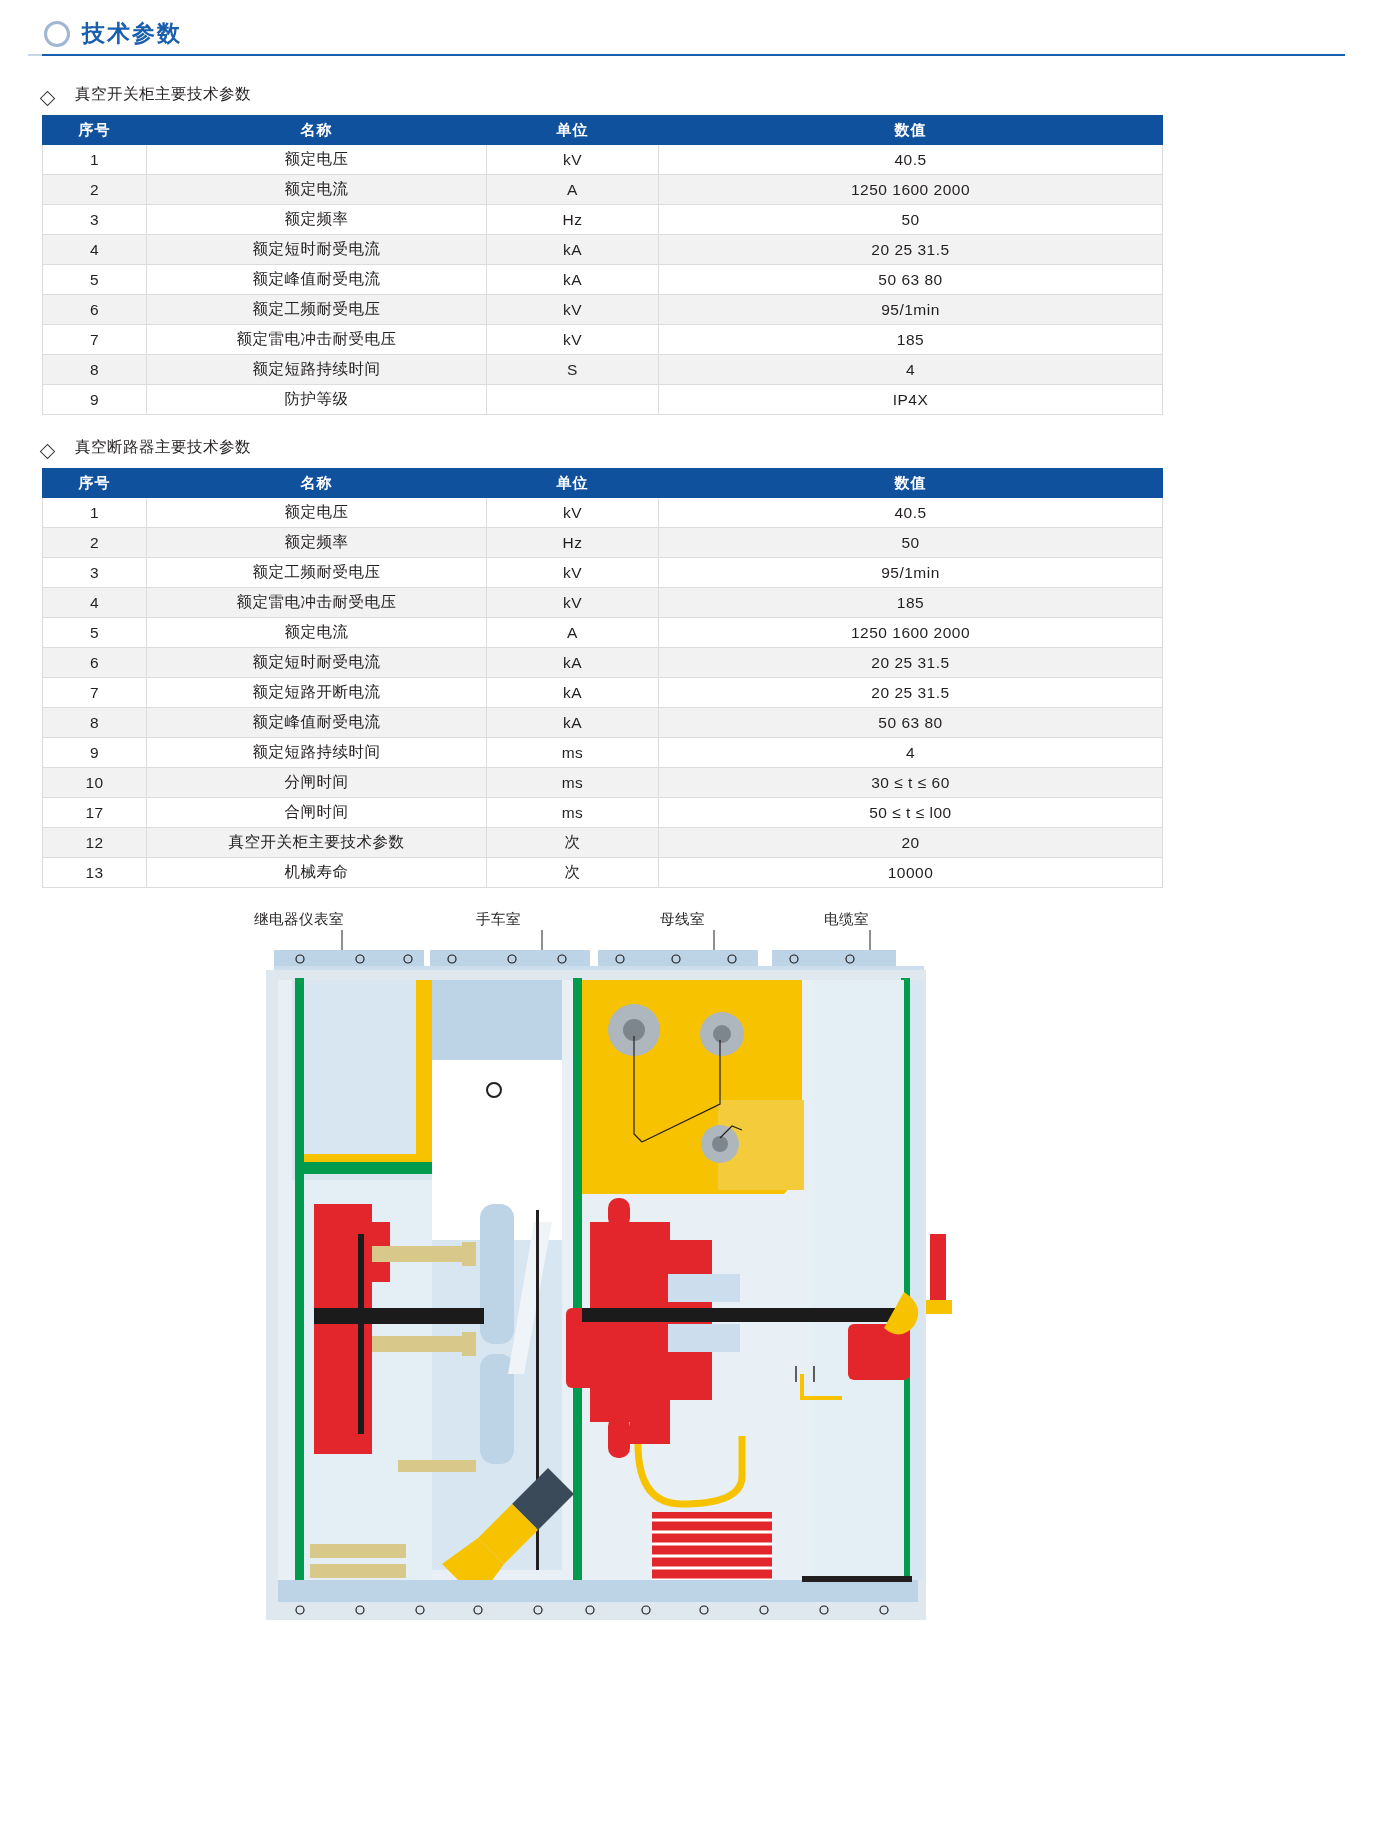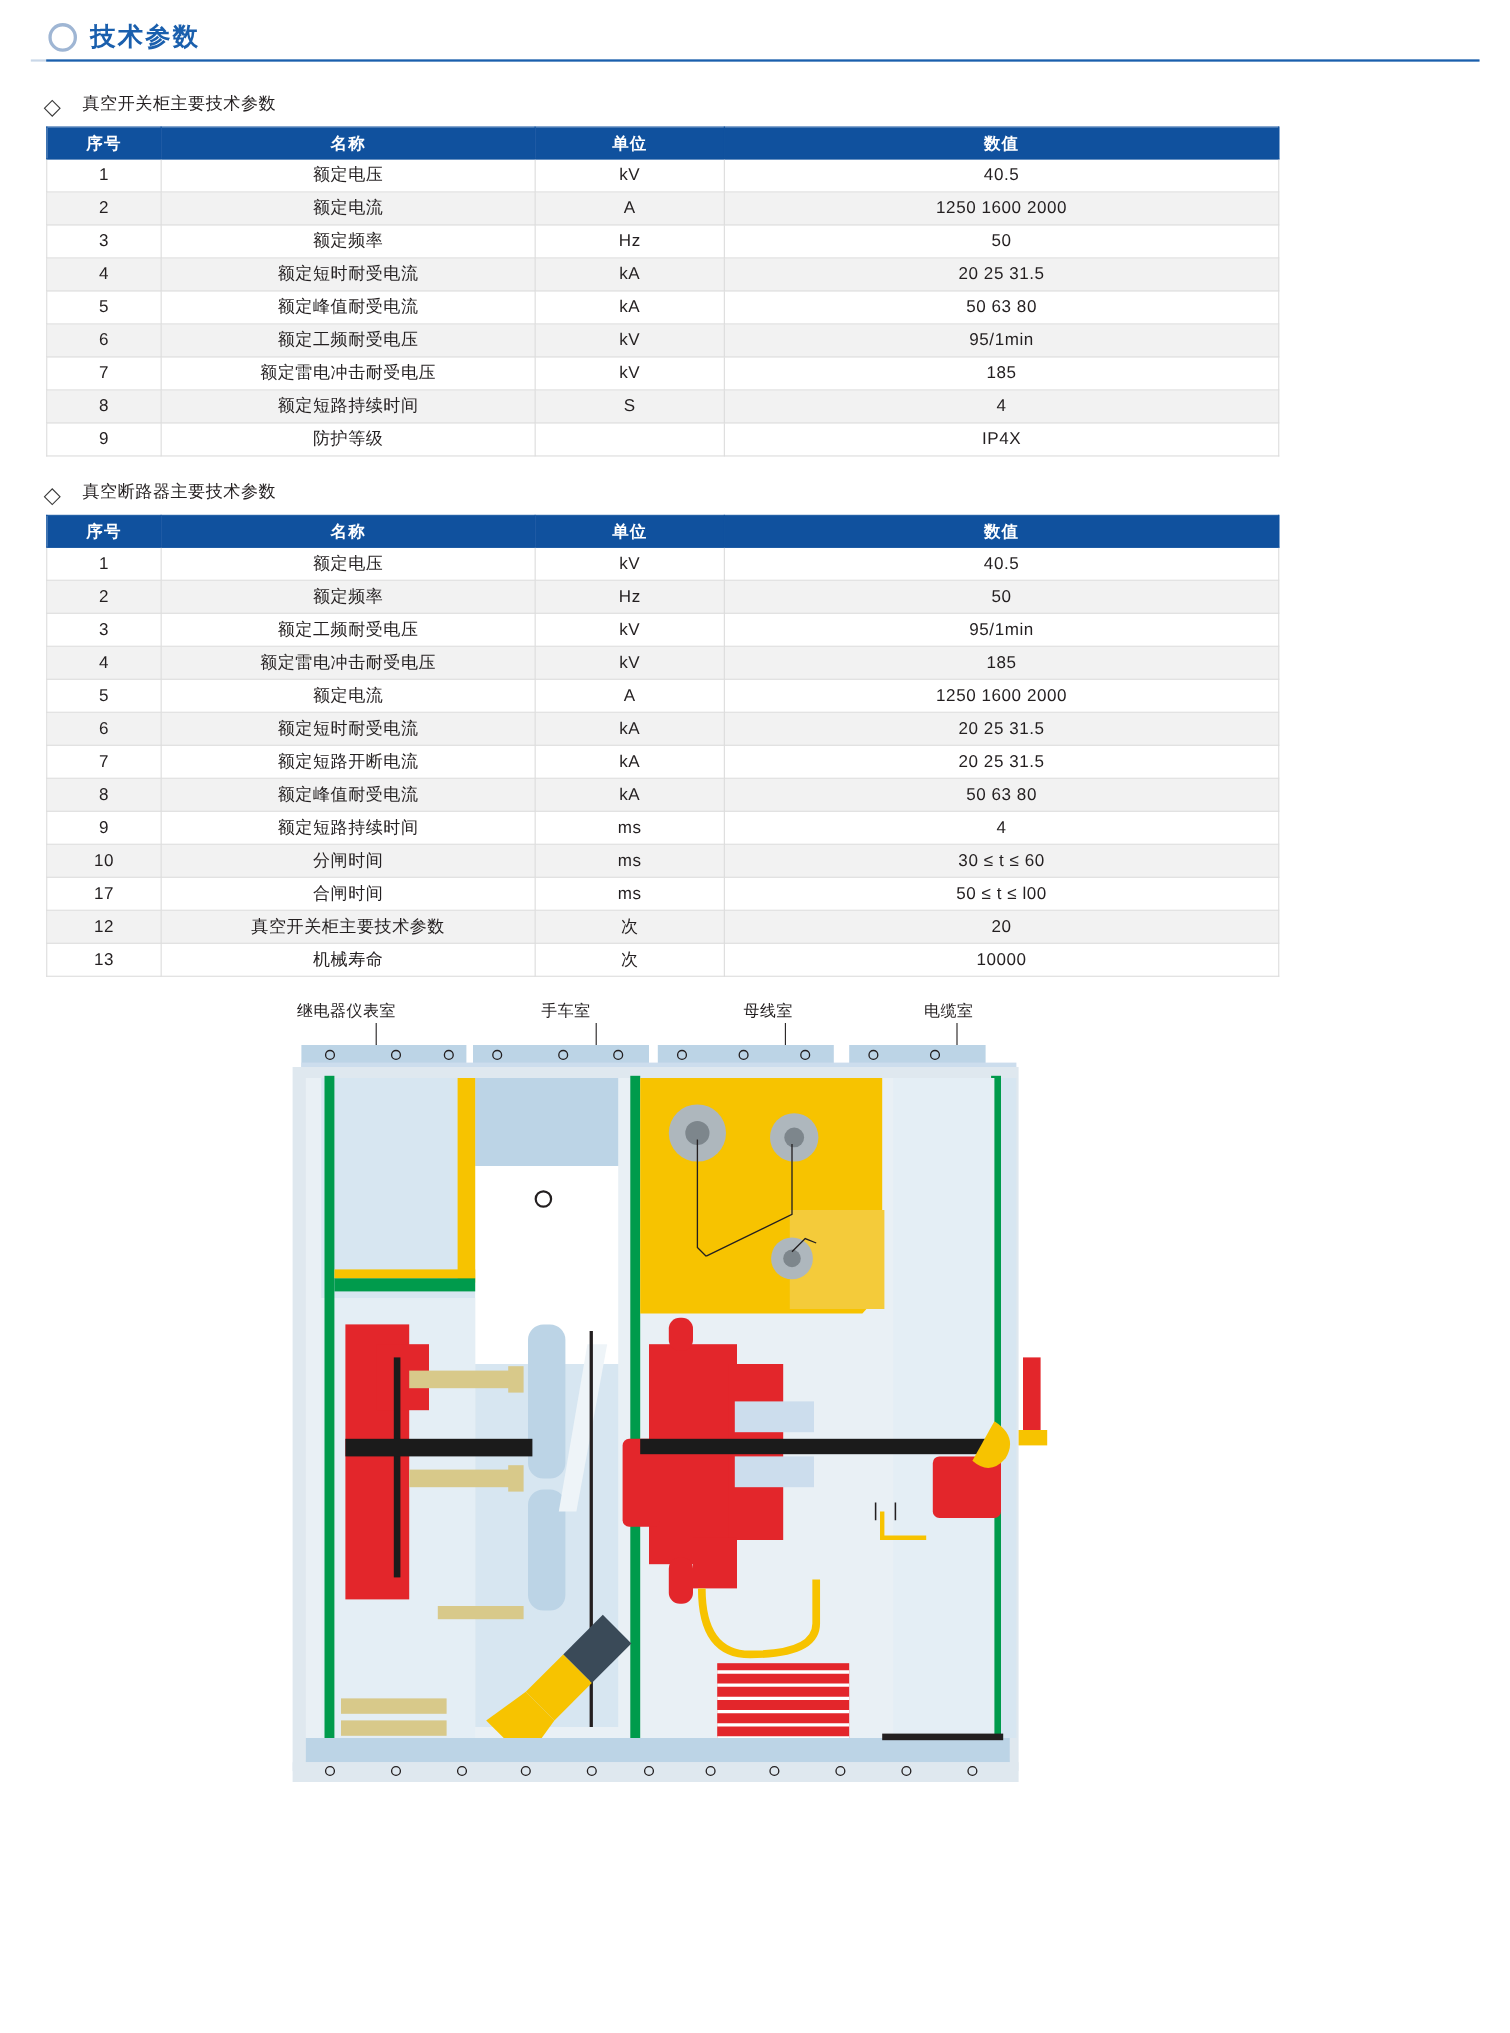--- a/index.html
+++ b/index.html
@@ -147,21 +147,20 @@
   }
   .figure svg {
     display: block;
   }
   .fig-label {
     position: absolute;
     font-size: 14.5px;
     color: #231f20;
     letter-spacing: 0.5px;
     white-space: nowrap;
-    margin-left: 16px;
   }
   #lbl0 { left: 212px; top: 6px; }
   #lbl1 { left: 434px; top: 6px; }
   #lbl2 { left: 618px; top: 6px; }
   #lbl3 { left: 782px; top: 6px; }
 </style>
 </head>
 <body>
 
 <div class="page">

